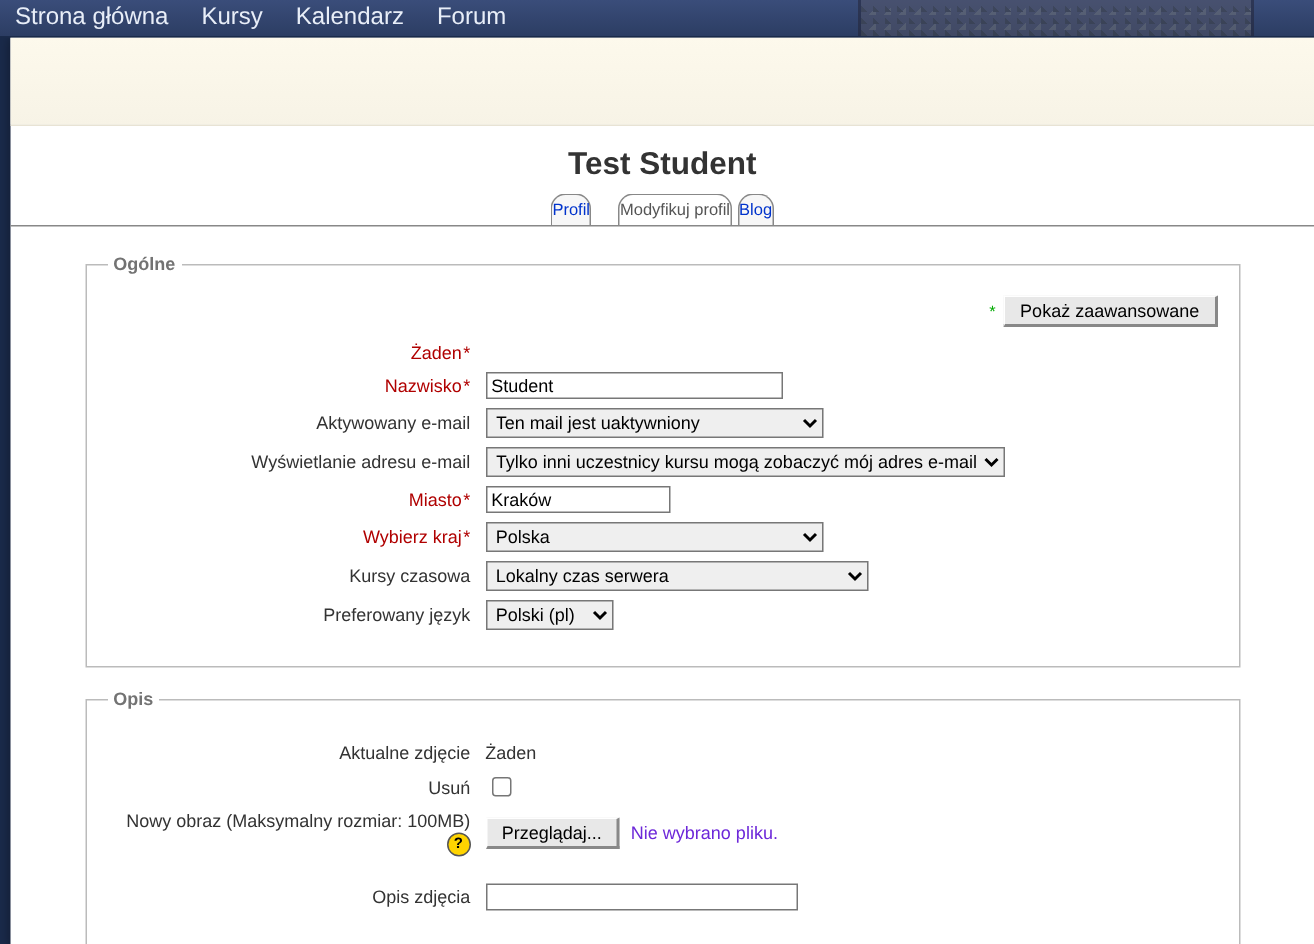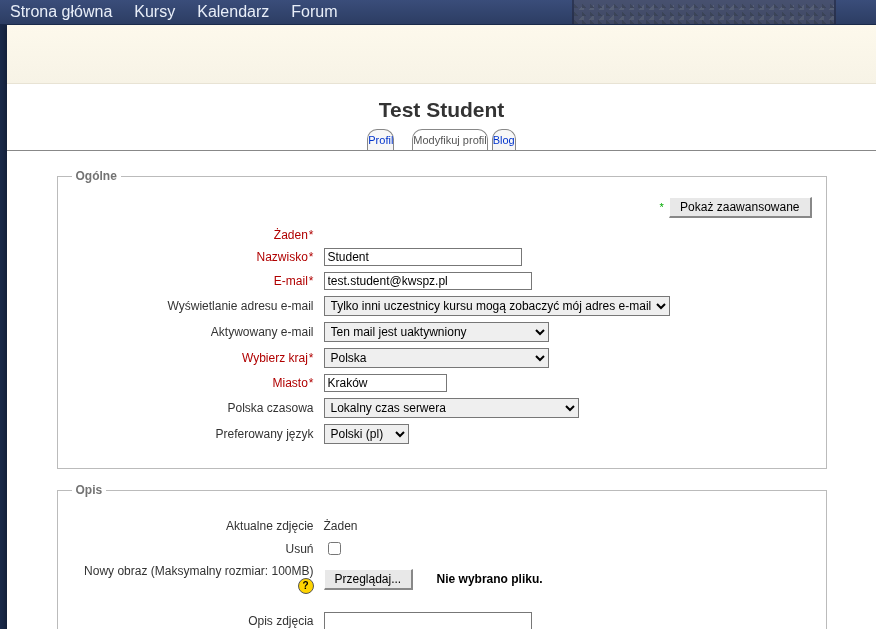--- a/index.html
+++ b/index.html
@@ -155,21 +155,21 @@
     border-radius:50%;
     background:#ffd400;
     border:1px solid #555;
     text-align:center;
     font-size:10px;
     font-weight:bold;
     line-height:14px;
     color:#000;
     margin-left:4px;
   }
-  .file-note { color:#000000; margin-left:20px;font-weight:bold; }
+  .file-note { color:#6d28d9; margin-left:4px; }
 </style>
 </head>
 <body>
 
 <div class="navbar">
   <span class="navlink">Strona główna</span>
   <span class="navlink">Kursy</span>
   <span class="navlink">Kalendarz</span>
   <span class="navlink">Forum</span>
   <div class="header-decor"></div>
@@ -201,47 +201,43 @@
 
         <div class="row">
           <div class="lab req"><span>Żaden</span><span class="ast">*</span></div>
         </div>
 
         <div class="row">
           <div class="lab req"><span>Nazwisko</span><span class="ast">*</span></div>
           <div class="val"><input type="text" style="width: 190px;" value="Student"></div>
         </div>
 
-        <div class="row">
-          <div class="lab req"><span>E-mail</span><span class="ast">*</span></div>
-          <div class="val"><input type="text" style="width: 200px;" value="test.student@kwspz.pl"></div>
+
+        <div class="row">
+          <div class="lab">Aktywowany e-mail</div>
+          <div class="val"><select style="width:225px"><option>Ten mail jest uaktywniony</option></select></div>
         </div>
 
         <div class="row">
           <div class="lab">Wyświetlanie adresu e-mail</div>
           <div class="val"><select style="width:346px"><option>Tylko inni uczestnicy kursu mogą zobaczyć mój adres e-mail</option></select></div>
         </div>
 
         <div class="row">
-          <div class="lab">Aktywowany e-mail</div>
-          <div class="val"><select style="width:225px"><option>Ten mail jest uaktywniony</option></select></div>
+          <div class="lab req"><span>Miasto</span><span class="ast">*</span></div>
+          <div class="val"><input type="text" style="width: 115px;" value="Kraków"></div>
         </div>
 
         <div class="row">
           <div class="lab req"><span>Wybierz kraj</span><span class="ast">*</span></div>
           <div class="val"><select style="width:225px"><option>Polska</option></select></div>
         </div>
 
         <div class="row">
-          <div class="lab req"><span>Miasto</span><span class="ast">*</span></div>
-          <div class="val"><input type="text" style="width: 115px;" value="Kraków"></div>
-        </div>
-
-        <div class="row">
-          <div class="lab">Polska czasowa</div>
+          <div class="lab">Kursy czasowa</div>
           <div class="val"><select style="width:255px"><option>Lokalny czas serwera</option></select></div>
         </div>
 
         <div class="row">
           <div class="lab">Preferowany język</div>
           <div class="val"><select style="width:85px"><option>Polski (pl)</option></select></div>
         </div>
       </fieldset>
 
       <fieldset>

